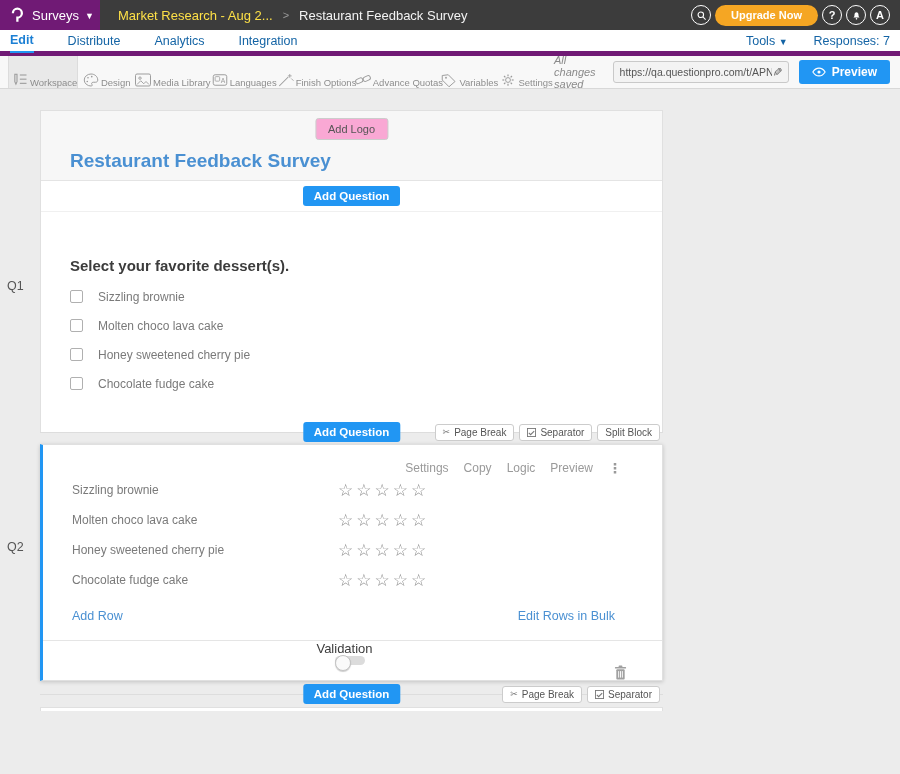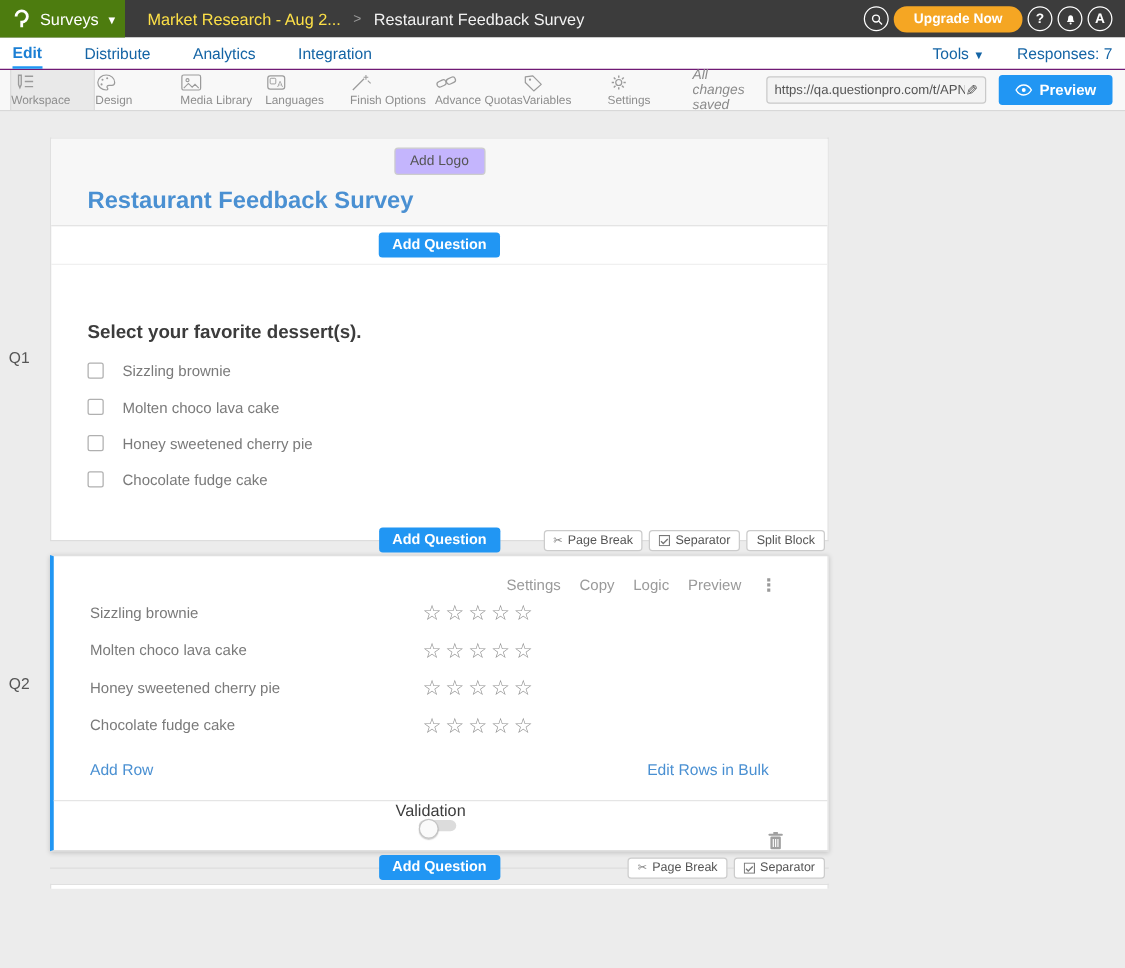--- a/index.html
+++ b/index.html
@@ -1,63 +1,63 @@
 <!DOCTYPE html>
 <html><head>
 <meta charset="utf-8">
 <style>
   * { margin:0; padding:0; box-sizing:border-box; }
   html,body { width:900px; height:774px; overflow:hidden; }
   body { font-family:"Liberation Sans","DejaVu Sans",sans-serif; background:#ececec; color:#333; }
 
   
   .topbar { height:30px; background:#3c3c3c; display:flex; align-items:center; }
-  .logo-section { width:100px; height:30px; background:#4d7c0f; display:flex; align-items:center; gap:6px; padding:0 8px; cursor:pointer; }
+  .logo-section { width:100px; height:30px; background:#701a75; display:flex; align-items:center; gap:6px; padding:0 8px; cursor:pointer; }
   .logo-mark { width:18px; height:20px; display:flex; align-items:center; }
   .surveys-label { color:#fff; font-size:13px; }
   .caret { color:#fff; font-size:9px; margin-top:1px; }
   .breadcrumb { display:flex; align-items:center; gap:10px; margin-left:18px; font-size:13px; }
   .bc-parent { color:#fde047; cursor:pointer; }
   .bc-sep { color:#9a9a9a; font-size:11px; }
   .bc-current { color:#f2f2f2; }
   .topbar-right { margin-left:auto; display:flex; align-items:center; gap:4px; padding-right:10px; }
   .circle-btn { width:20px; height:20px; border:1.5px solid #fff; border-radius:50%; display:flex; align-items:center; justify-content:center; color:#fff; font-size:11px; font-weight:bold; cursor:pointer; }
   .upgrade-btn { background:#f5a623; color:#fff; font-size:11px; font-weight:bold; border:none; border-radius:11px; height:21px; padding:0 16px; cursor:pointer; }
 
   
-  .navrow { height:26px; background:#fff; border-bottom:1px solid #701a75; display:flex; align-items:center; padding:0 10px; }
+  .navrow { height:26px; background:#fff; border-bottom:5px solid #701a75; display:flex; align-items:center; padding:0 10px; }
   .nav-tab { font-size:12.5px; color:#1464a5; margin-right:34px; padding:5px 0 4px; cursor:pointer; }
   .nav-tab.active { color:#1b7fd4; border-bottom:2px solid #2196f3; font-weight:bold; }
   .navrow-right { margin-left:auto; display:flex; align-items:center; gap:26px; }
   .nav-link { font-size:12.5px; color:#1464a5; cursor:pointer; }
 
   
   .toolbar { height:33px; background:#f8f8f8; border-bottom:1px solid #d8d8d8; display:flex; align-items:stretch; padding-left:8px; }
-  .tool-item { width:84px; display:flex; flex-direction:column; align-items:flex-start; justify-content:center; gap:1px; cursor:pointer; }
+  .tool-item { width:84px; display:flex; flex-direction:row; align-items:flex-end; justify-content:center; gap:1px; cursor:pointer; }
   .tool-item.active { background:#e9e9e9; border-left:1px solid #dcdcdc; border-right:1px solid #dcdcdc; }
   .tool-label { font-size:9.5px; color:#8d8d8d; white-space:nowrap; }
   .tool-icon svg { display:block; }
   .toolbar-right { margin-left:auto; display:flex; align-items:center; gap:10px; padding-right:10px; }
   .saved-text { font-style:italic; font-size:11px; color:#8a8a8a; }
   .url-box { display:flex; align-items:center; background:#f3f3f3; border:1px solid #c9c9c9; border-radius:3px; height:22px; width:183px; padding:0 6px; }
   .url-input { border:none; background:transparent; font-size:10.5px; color:#555; width:152px; outline:none; font-family:"Liberation Sans",sans-serif; }
   .pencil-glyph { font-size:12px; color:#555; transform:rotate(90deg); cursor:pointer; }
   .preview-btn { background:#2196f3; color:#fff; border:none; border-radius:3px; height:24px; padding:0 13px; font-size:12px; font-weight:bold; display:flex; align-items:center; gap:6px; cursor:pointer; }
 
   
   .content { position:relative; height:685px; }
   .qlabel { position:absolute; left:7px; font-size:12.5px; color:#555; }
   .qlabel-1 { top:169px; }
   .qlabel-2 { top:430px; }
   .card { width:623px; margin-left:40px; background:#fff; border:1px solid #e0e0e0; }
 
   
   .card1 { margin-top:21px; border-bottom:none; }
   .card-header { background:#f7f7f7; height:70px; border-bottom:1px solid #e4e4e4; position:relative; }
-  .add-logo-btn { position:absolute; left:50%; transform:translateX(-50%); top:7px; background:#c4b5fd; border:1px solid #ccc; border-radius:3px; font-size:11px; color:#555; padding:4px 12px; cursor:pointer; }
+  .add-logo-btn { position:absolute; left:50%; transform:translateX(-50%); top:7px; background:#f9a8d4; border:1px solid #ccc; border-radius:3px; font-size:11px; color:#555; padding:4px 12px; cursor:pointer; }
   .survey-title { position:absolute; left:29px; bottom:8px; font-size:19px; color:#4a90d2; }
   .addq-row { height:31px; display:flex; align-items:center; justify-content:center; border-bottom:1px solid #f0f0f0; }
   .addq-btn { background:#2196f3; color:#fff; border:none; border-radius:3px; font-size:11.5px; font-weight:bold; padding:4px 11px; cursor:pointer; }
   .q1-block { padding:45px 29px 42px; }
   .q1-question { font-size:15px; color:#3c3c3c; font-weight:bold; }
   .option-row { display:flex; align-items:center; gap:15px; margin-top:16px; height:13px; }
   .option-row:first-of-type { margin-top:22px; }
   .checkbox { width:13px; height:13px; border:1px solid #b0b0b0; border-radius:2px; background:#fff; cursor:pointer; flex:none; }
   .option-label { font-size:12px; color:#7a7a7a; }
 

